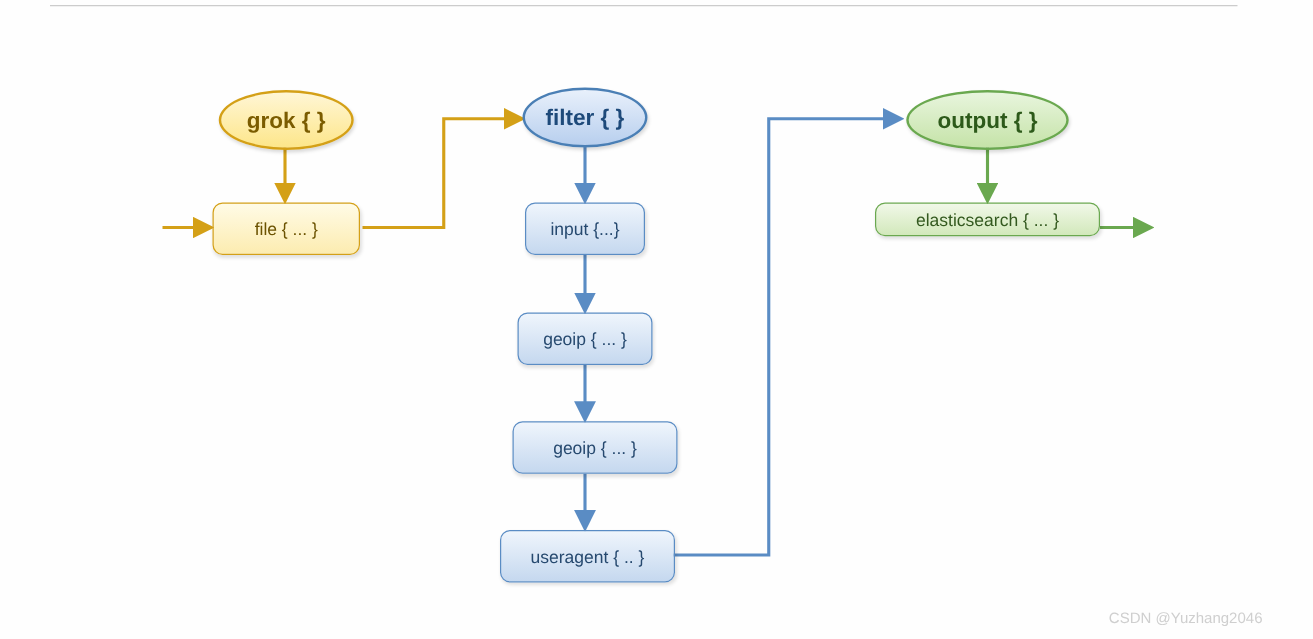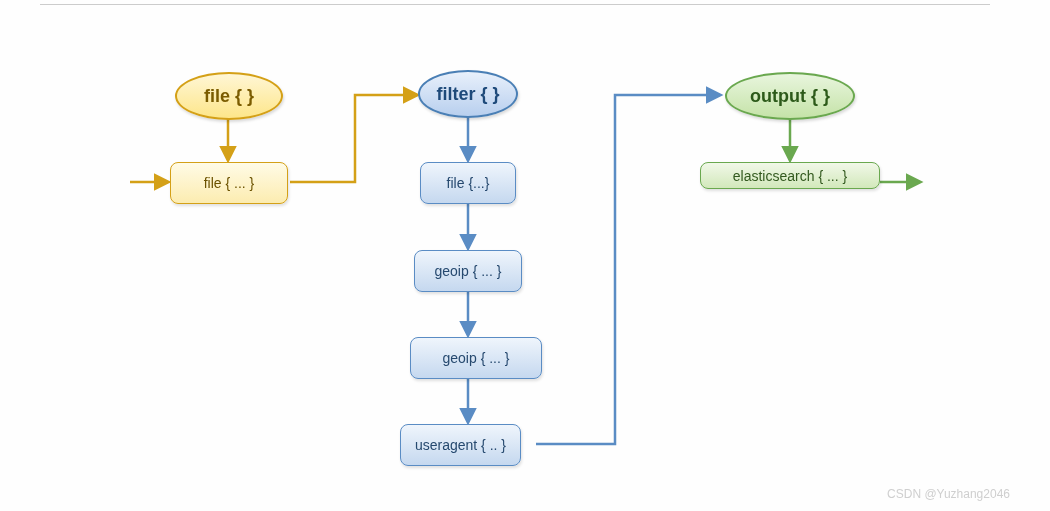--- a/index.html
+++ b/index.html
@@ -114,31 +114,31 @@
 
   <line x1="468" y1="379" x2="468" y2="422" stroke="#5a8cc4" stroke-width="2.5" marker-end="url(#arr-blue)"></line>
 
   <path d="M536,444 L615,444 L615,95 L720,95" fill="none" stroke="#5a8cc4" stroke-width="2.5" marker-end="url(#arr-blue)"></path>
 
   <line x1="790" y1="118" x2="790" y2="160" stroke="#6aa84f" stroke-width="2.5" marker-end="url(#arr-green)"></line>
 
   <line x1="880" y1="182" x2="920" y2="182" stroke="#6aa84f" stroke-width="2.5" marker-end="url(#arr-green)"></line>
 </svg>
 
-<div class="ellipse ellipse-yellow" style="left:175px; top:72px; width:108px; height:48px;">file { }</div>
+<div class="ellipse ellipse-yellow" style="left:175px; top:72px; width:108px; height:48px;">grok { }</div>
 
 <div class="box box-yellow" style="left:170px; top:162px; width:118px; height:42px;text-align:right;">file { ... }</div>
 
 <div class="ellipse ellipse-blue" style="left:418px; top:70px; width:100px; height:48px;">filter { }</div>
 
-<div class="box box-blue" style="left:420px; top:162px; width:96px; height:42px;">file {...}</div>
+<div class="box box-blue" style="left:420px; top:162px; width:96px; height:42px;">input {...}</div>
 
 <div class="box box-blue" style="left:414px; top:250px; width:108px; height:42px;">geoip { ... }</div>
 
 <div class="box box-blue" style="left:410px; top:337px; width:132px; height:42px;">geoip { ... }</div>
 
-<div class="box box-blue" style="left:400px; top:424px; width:121px; height:42px;">useragent { .. }</div>
+<div class="box box-blue" style="left:400px; top:424px; width:140px; height:42px;">useragent { .. }</div>
 
 <div class="ellipse ellipse-green" style="left:725px; top:72px; width:130px; height:48px;">output { }</div>
 
 <div class="box box-green" style="left:700px; top:162px; width:180px; height:27px;">elasticsearch { ... }</div>
 
 <div class="watermark">CSDN @Yuzhang2046</div>
 
 </body></html>

